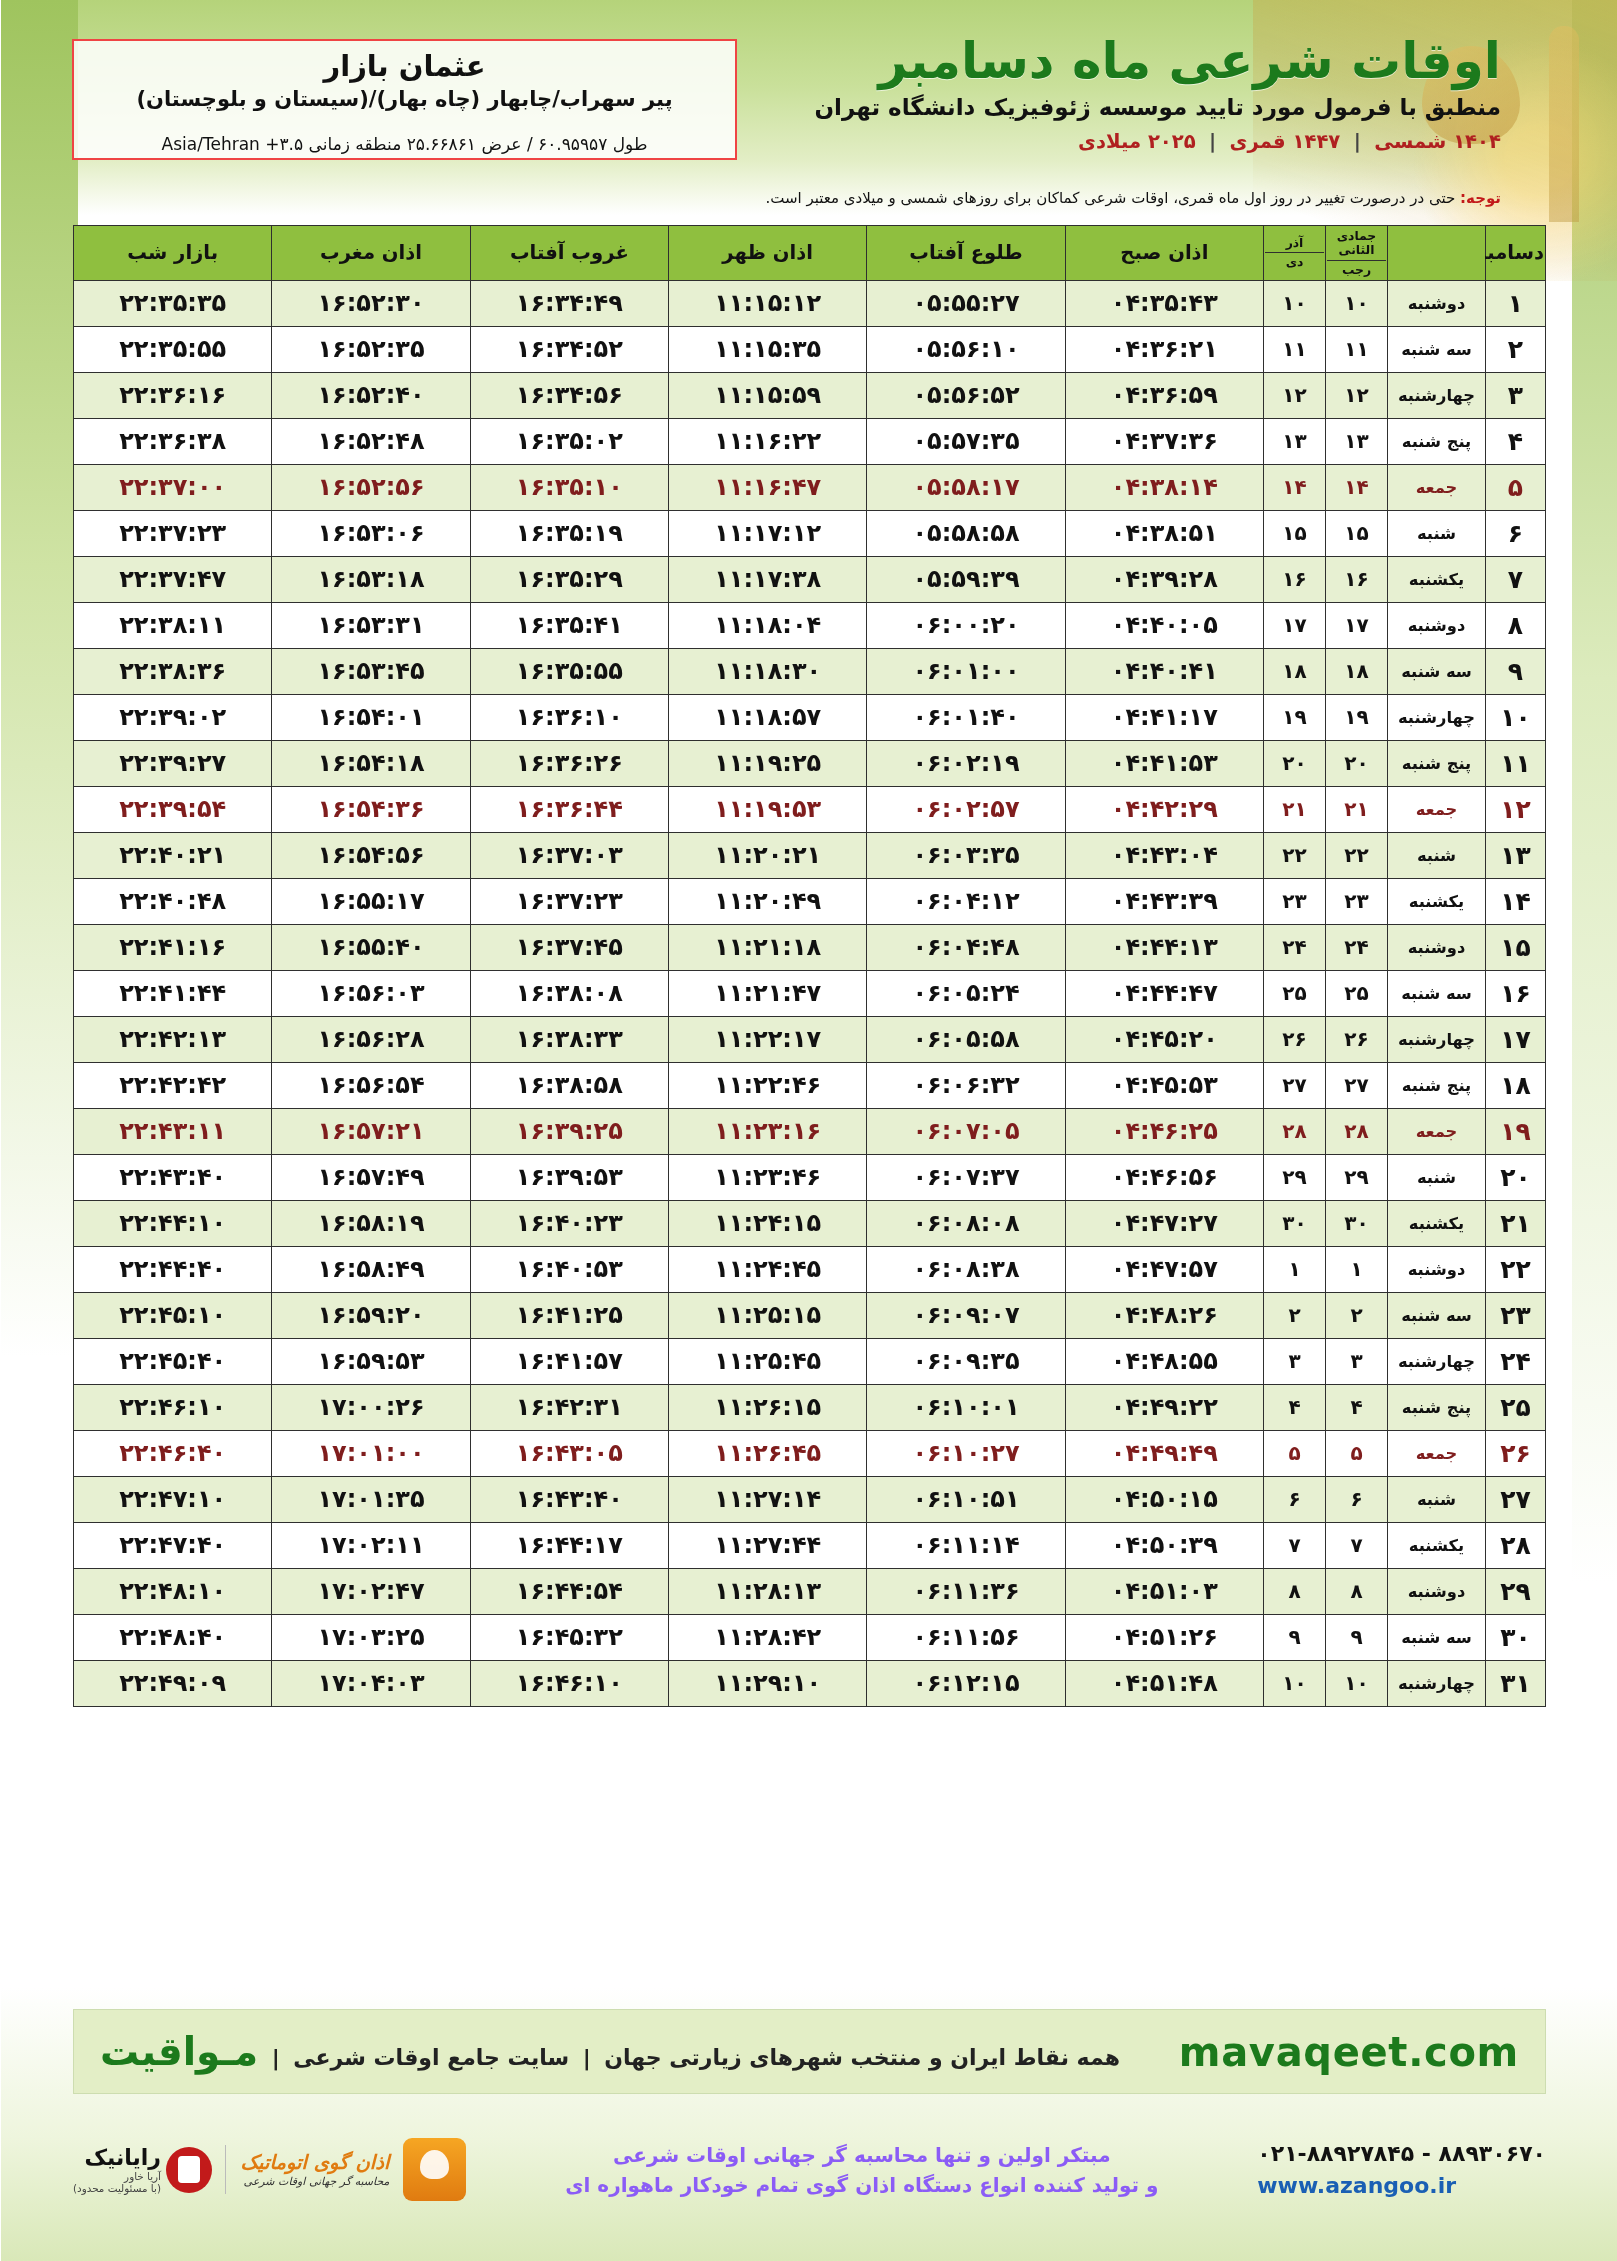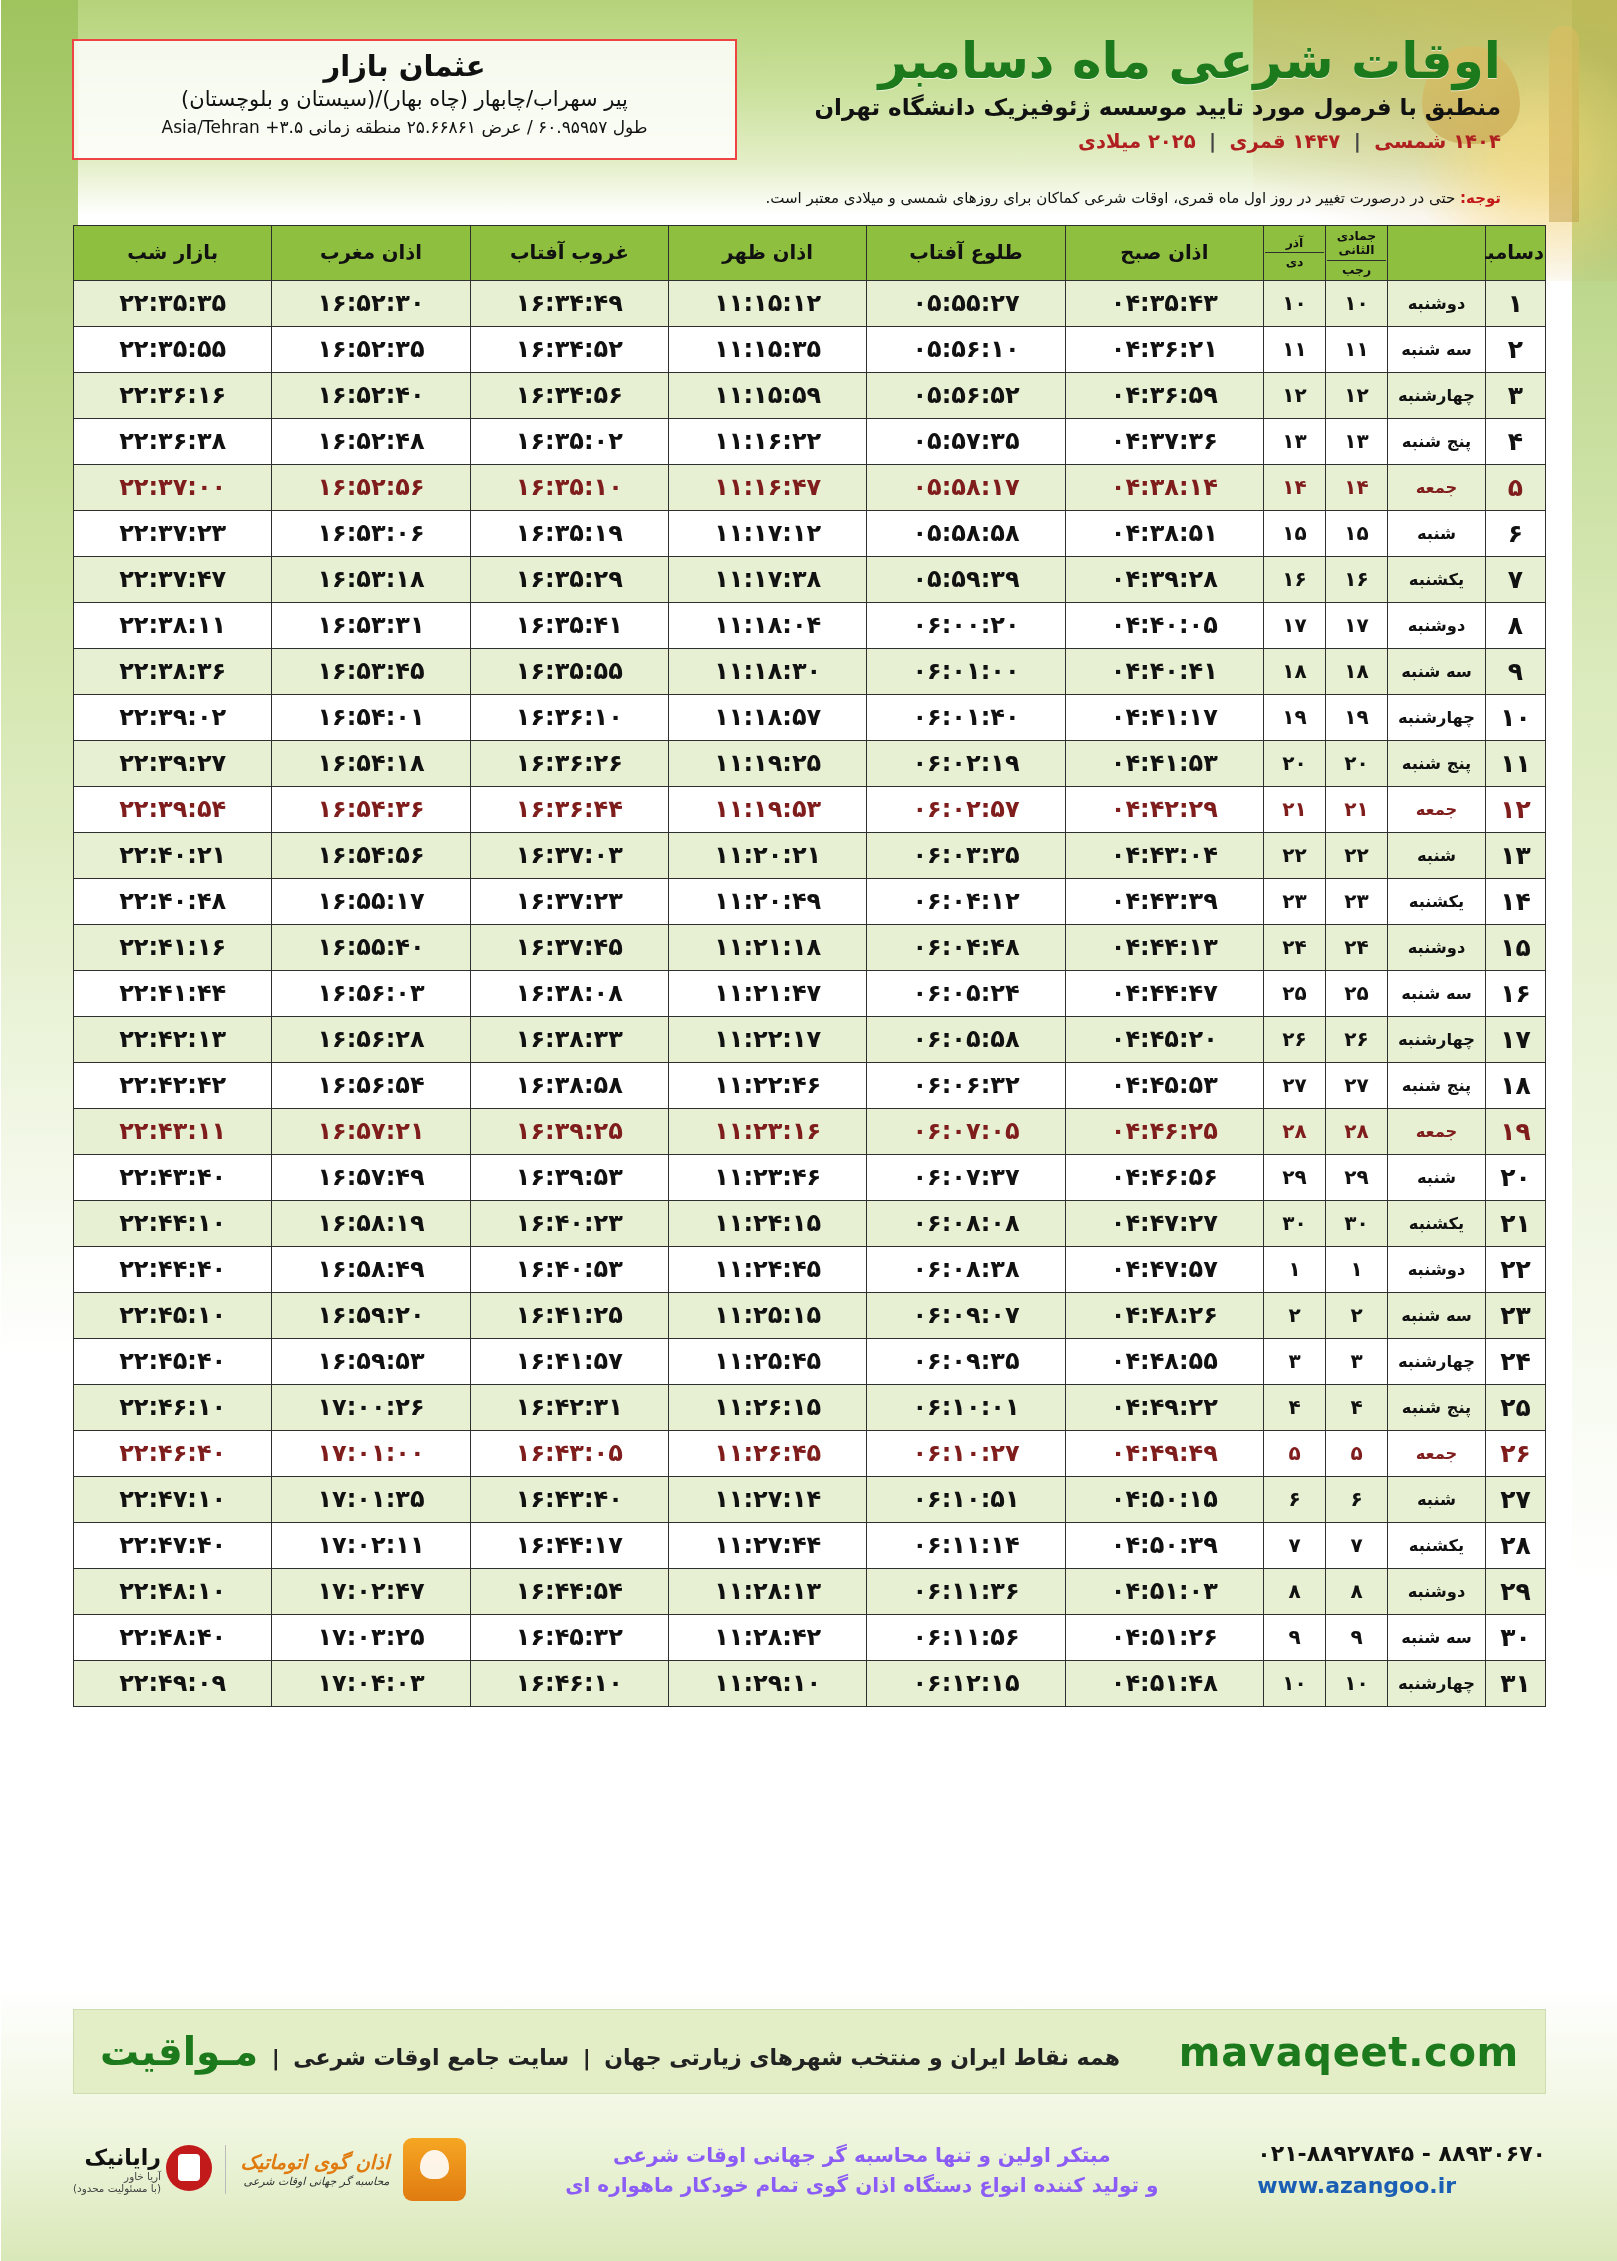--- a/index.html
+++ b/index.html
@@ -64,21 +64,21 @@
     font-size:19.6px;font-weight:bold;color:#b02020;direction:rtl;
   }
   .dates-line span.sep{color:#444;padding:0 6.5px;}
 
   .infobox{
     position:absolute;left:72px;top:39px;width:665px;height:121px;
     border:2px solid #ef4444;background:rgba(255,255,255,.85);
     text-align:center;box-sizing:border-box;padding-top:7.8px;
   }
   .ib-name{font-size:29px;font-weight:bold;color:#111;margin-bottom:3.9px;}
-  .ib-region{font-size:21px;font-weight:normal;color:#111;margin-bottom:6px;}
+  .ib-region{font-size:21px;font-weight:bold;color:#111;margin-bottom:23px;}
   .ib-coords{font-size:17px;color:#111;}
 
   .note{
     position:absolute;right:117px;top:189px;font-size:15px;color:#111;text-align:right;
   }
   .note b{color:#c21a1a;}
 
   
   .table-wrap{
     position:absolute;top:225px;left:73px;width:1473px;
@@ -132,21 +132,21 @@
     position:relative;
   }
   .logo-box:after{
     content:"";position:absolute;left:17px;top:11.7px;width:29px;height:29px;
     border-radius:50% 50% 40% 40%/60% 60% 40% 40%;background:#fff;opacity:.9;
   }
   .logo-text{font-size:17px;font-weight:bold;color:#111;line-height:1.2;text-align:right;}
   .logo-text .orange{color:#e07b10;font-size:19.6px;}
   .logo-text .tiny{font-size:11px;color:#333;font-weight:normal;}
   .logo-rayanik{
-    display:flex;gap:5.2px;border-right:1.3px solid #bbb;padding-right:13px;
+    display:flex;align-items:center;gap:5.2px;border-right:1.3px solid #bbb;padding-right:13px;
   }
   .ray-mark{
     width:46px;height:46px;background:#c21a1a;border-radius:50%;position:relative;
   }
   .ray-mark:after{content:"";position:absolute;left:11.7px;top:9px;width:22px;height:27px;background:#fff;border-radius:3.9px;}
   .ray-text{font-size:22px;font-weight:bold;color:#111;}
   .ray-text .small{display:block;font-size:10.4px;font-weight:normal;color:#444;}
 </style>
 </head>
 <body>

